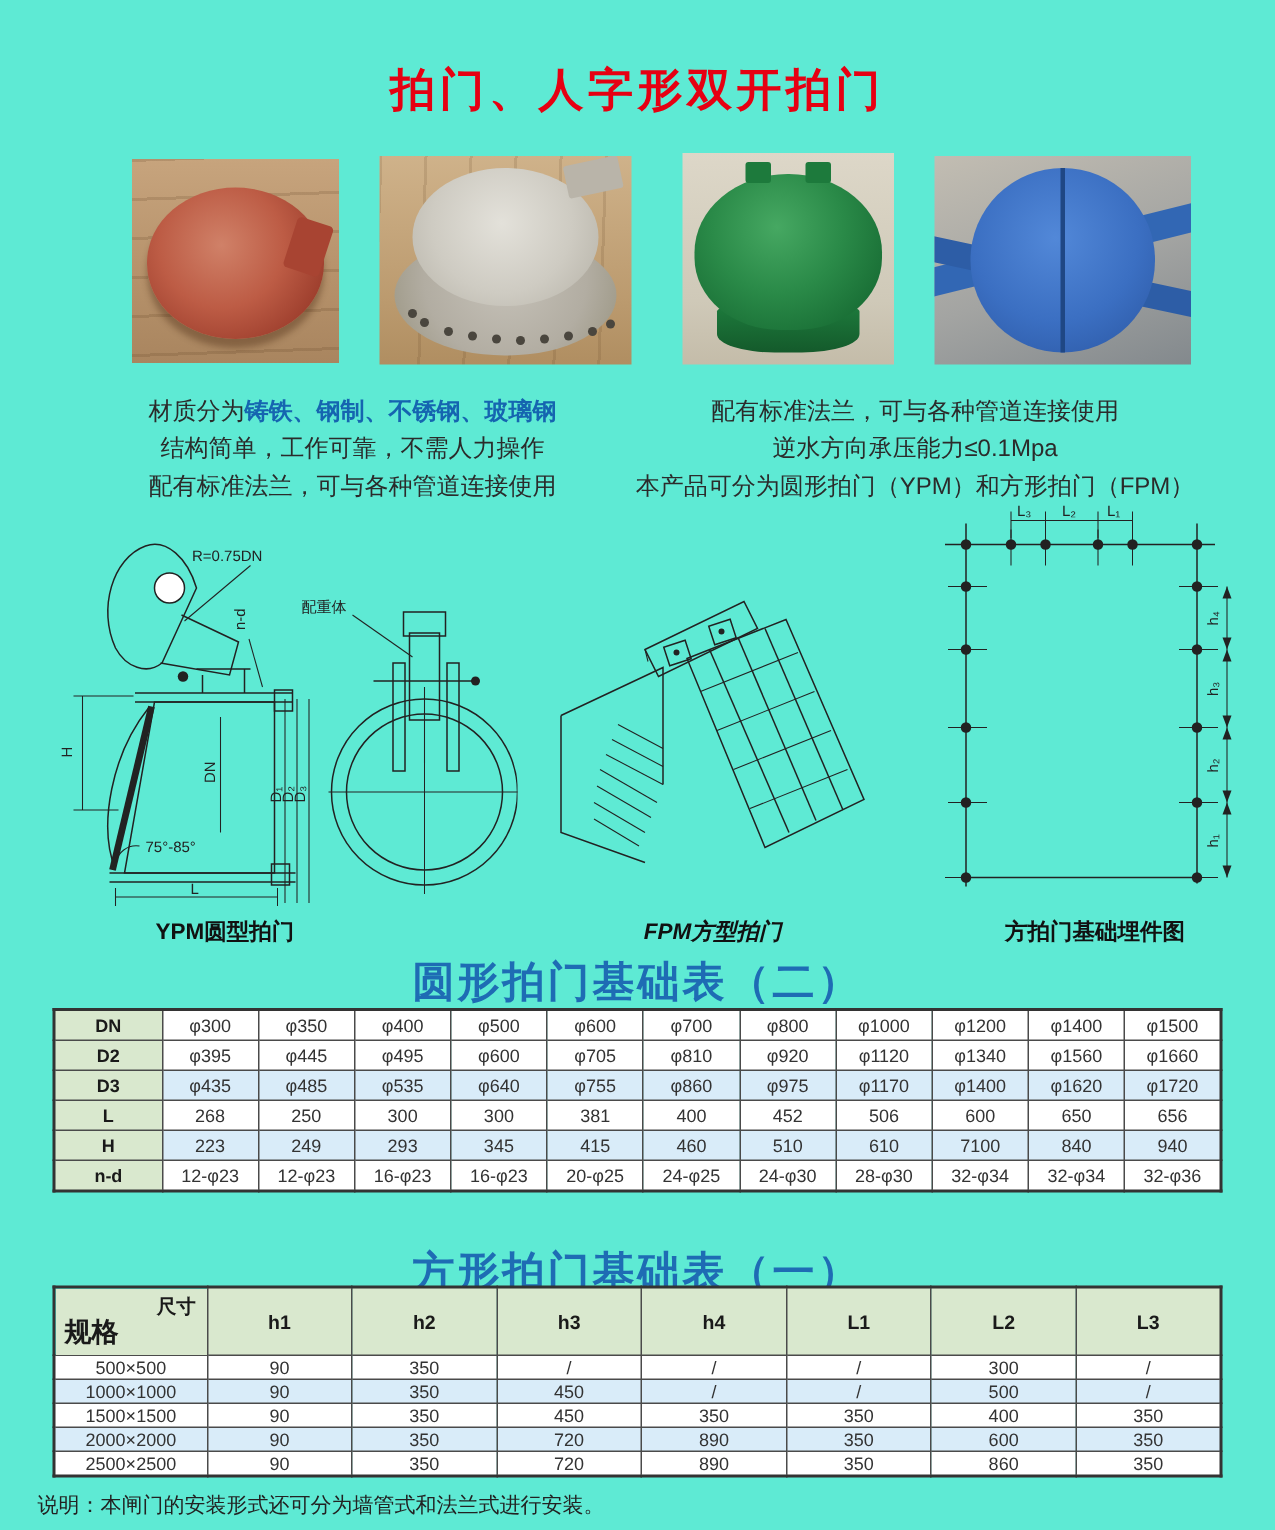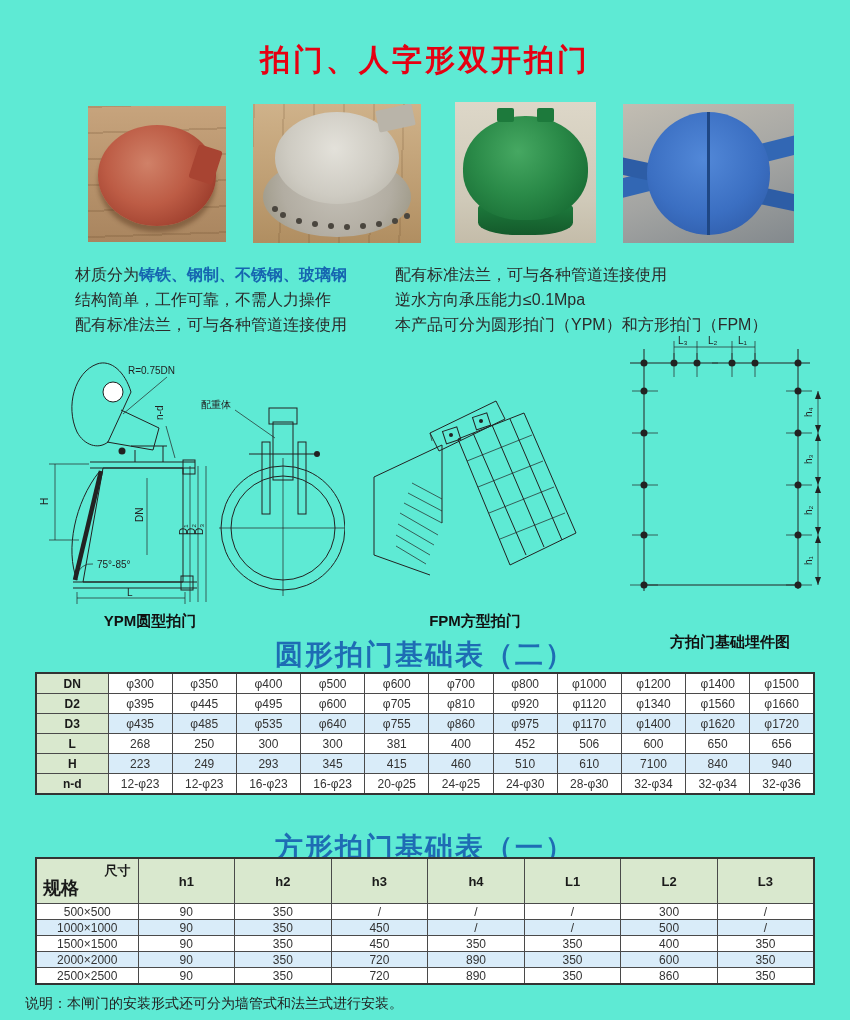--- a/index.html
+++ b/index.html
@@ -42,41 +42,41 @@
 
   .ph4{left:623px;top:104px;width:171px;height:139px;
        background:linear-gradient(160deg,#c2bdb2 0%,#a3a4a2 55%,#83898d 100%);}
   .ph4 .arm{position:absolute;left:-6%;top:38%;width:112%;height:14%;background:#3267b4;border-radius:4px;transform:rotate(-14deg);}
   .ph4 .arm2{position:absolute;left:-6%;top:52%;width:112%;height:12%;background:#2d5da6;border-radius:4px;transform:rotate(12deg);}
   .ph4 .door{position:absolute;left:14%;top:6%;width:72%;height:88%;border-radius:50%;
        background:radial-gradient(circle at 46% 38%,#5288d8 0%,#3b6fc2 55%,#2a55a0 100%);}
   .ph4 .split{position:absolute;left:49%;top:6%;width:3px;height:88%;background:#1f4784;}
 
   
-  .features{position:absolute;top:262px;font-size:16px;line-height:25px;color:#2b2b2b;}
+  .features{position:absolute;top:262px;font-size:16px;line-height:25px;color:#2b2b2b;text-align:center;}
   .feat-left{left:75px;width:320px;}
   .feat-right{left:395px;width:430px;}
   .hl{color:#1565b0;font-weight:bold;}
 
   
   .drawing{position:absolute;}
   .d1{left:35px;top:350px;}
   .d2{left:372px;top:383px;}
   .d3{left:612px;top:333px;}
   .drawing svg{display:block;}
   .dline{stroke:#222;fill:none;stroke-width:1;}
   .dthick{stroke:#222;fill:none;stroke-width:4.5;}
   .dthin{stroke:#222;fill:none;stroke-width:.7;}
   .dfill{fill:#222;stroke:none;}
   .dtext{font-family:"Liberation Sans","DejaVu Sans",sans-serif;font-size:10px;fill:#222;}
 
   .caption{position:absolute;top:612px;font-size:15px;font-weight:bold;color:#111;text-align:center;}
   .cap1{left:50px;width:200px;}
-  .cap2{left:365px;width:220px;}
-  .cap3{left:630px;width:200px;margin-top:21px;}
+  .cap2{left:365px;width:220px;font-style:italic;}
+  .cap3{left:630px;width:200px;}
 
   
   .tbl-title{position:absolute;left:0;width:100%;text-align:center;
      font-size:28px;font-weight:bold;color:#1e6cb4;letter-spacing:2px;}
   .tt1{top:636px;} .tt2{top:829px;}
 
   .tblwrap{position:absolute;left:35px;width:780px;}
   .tw1{top:672px;} .tw2{top:857px;}
   table{border-collapse:collapse;width:100%;table-layout:fixed;border:2px solid #333;}
   td,th{border:1px solid #4a4a4a;text-align:center;vertical-align:middle;

